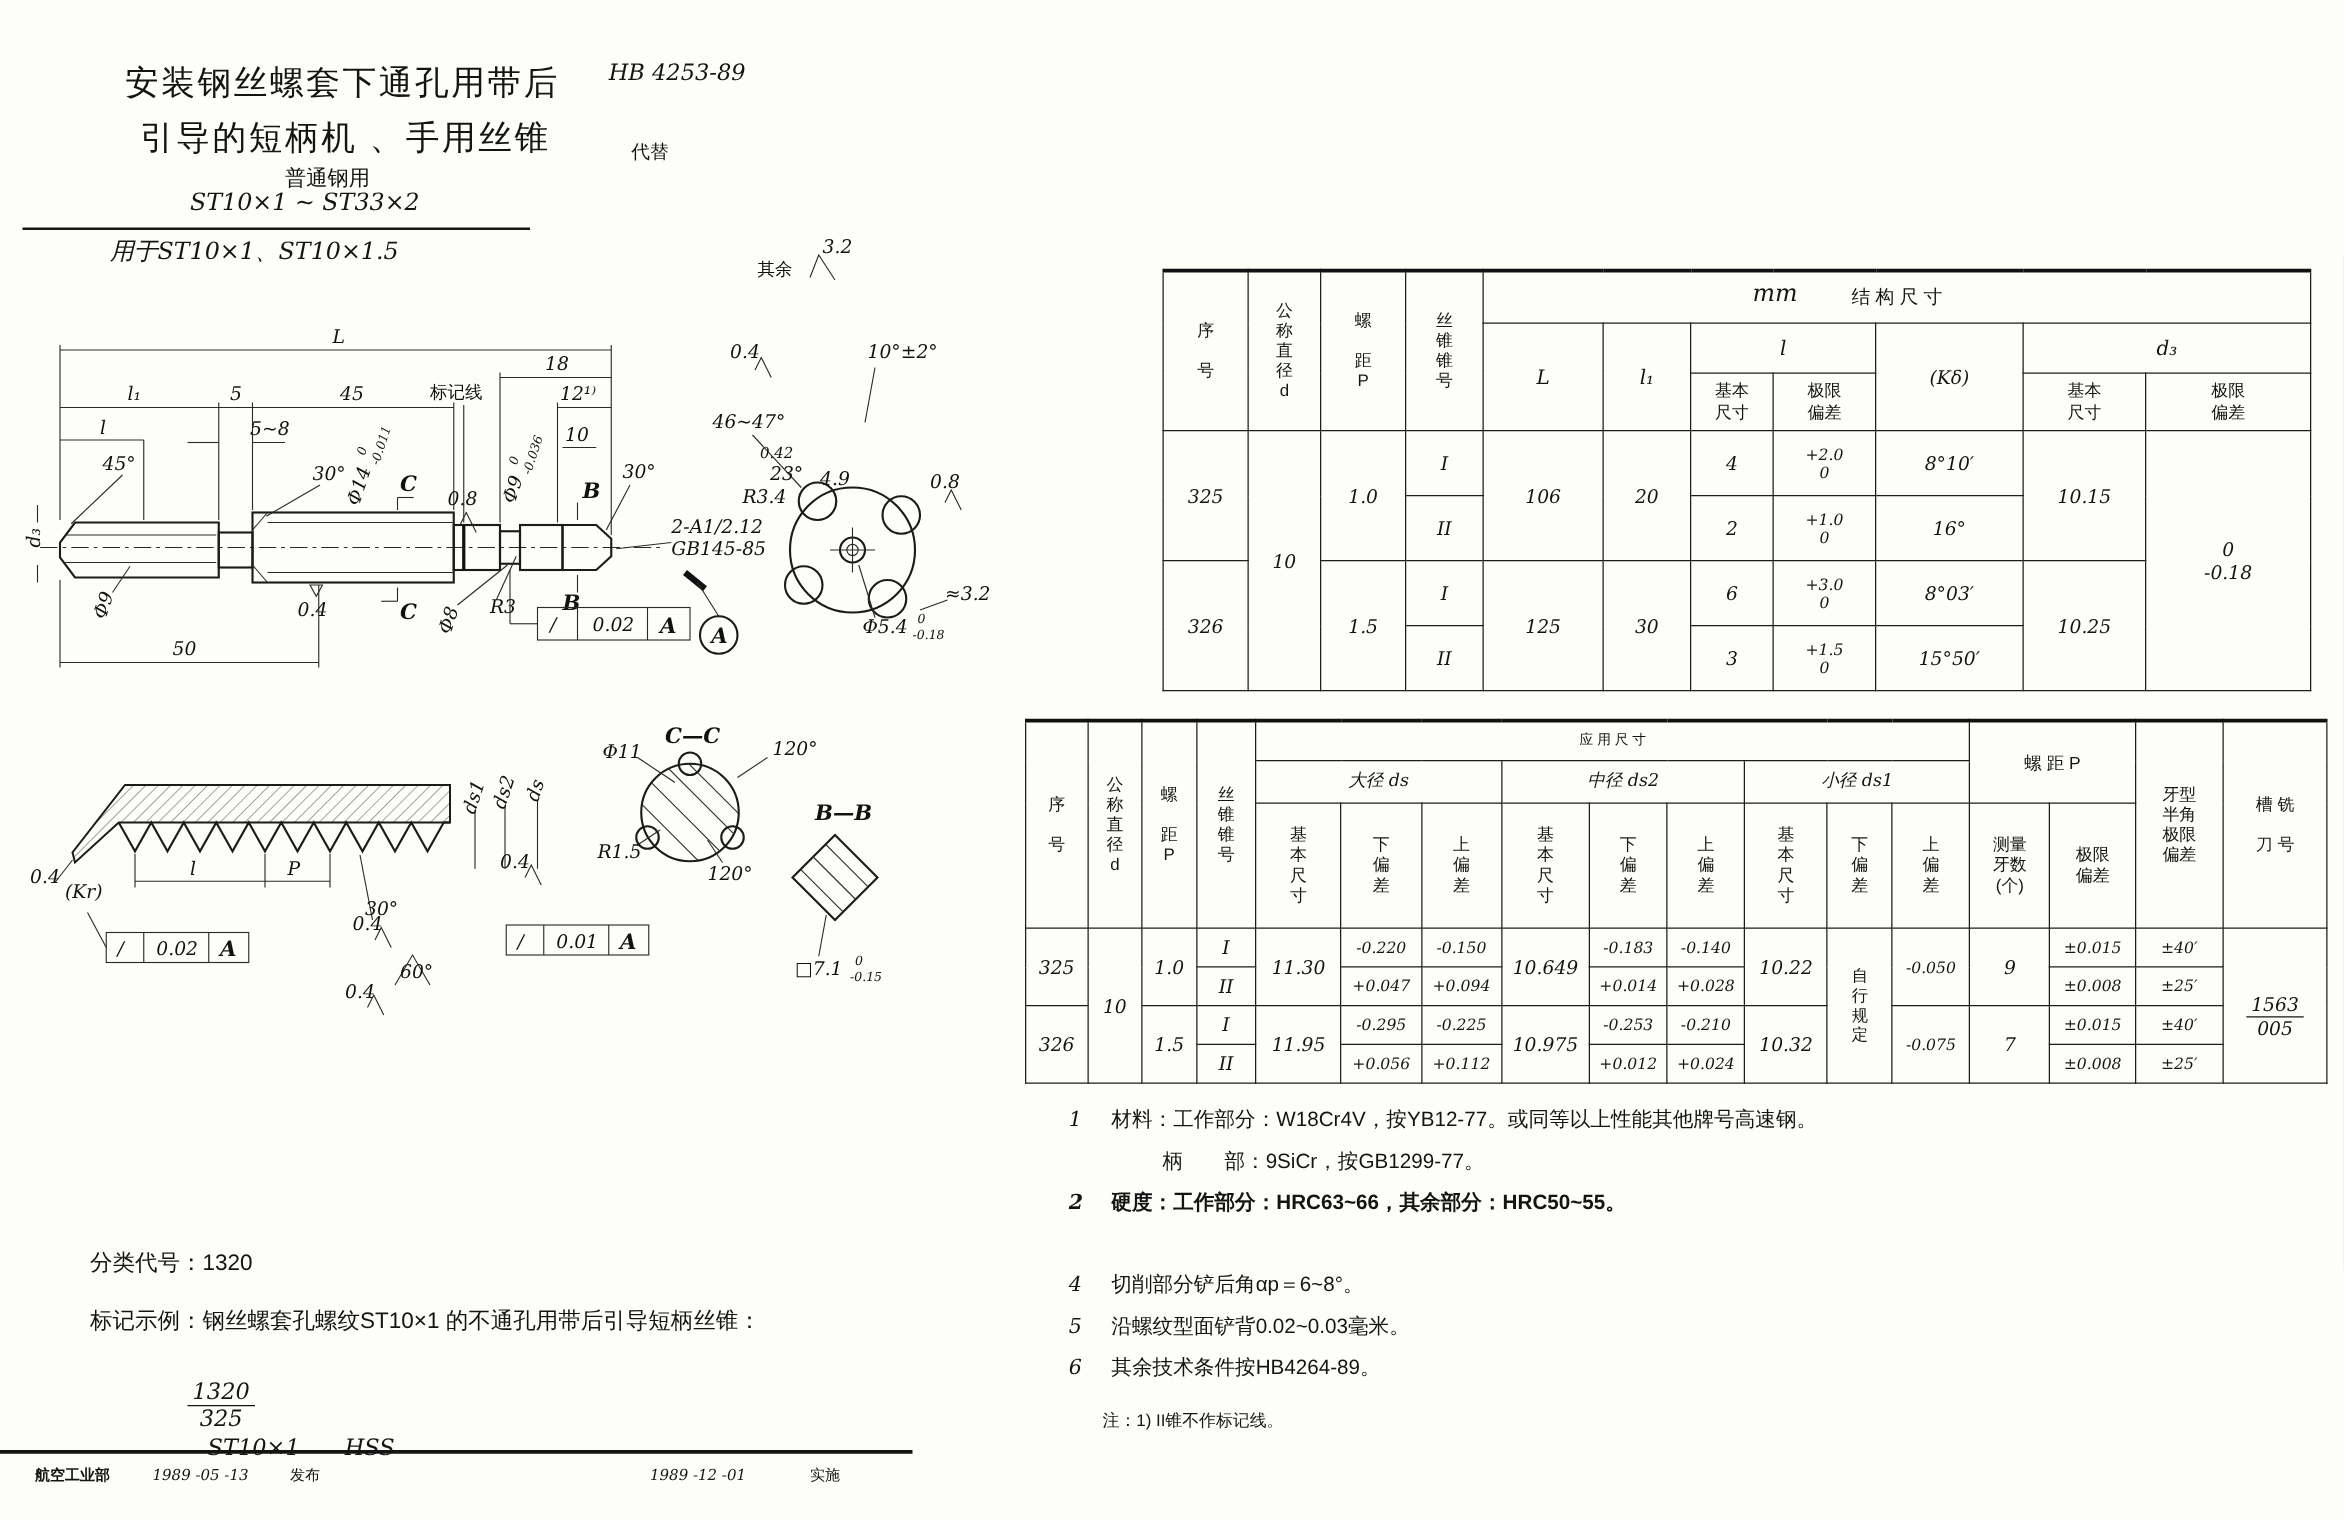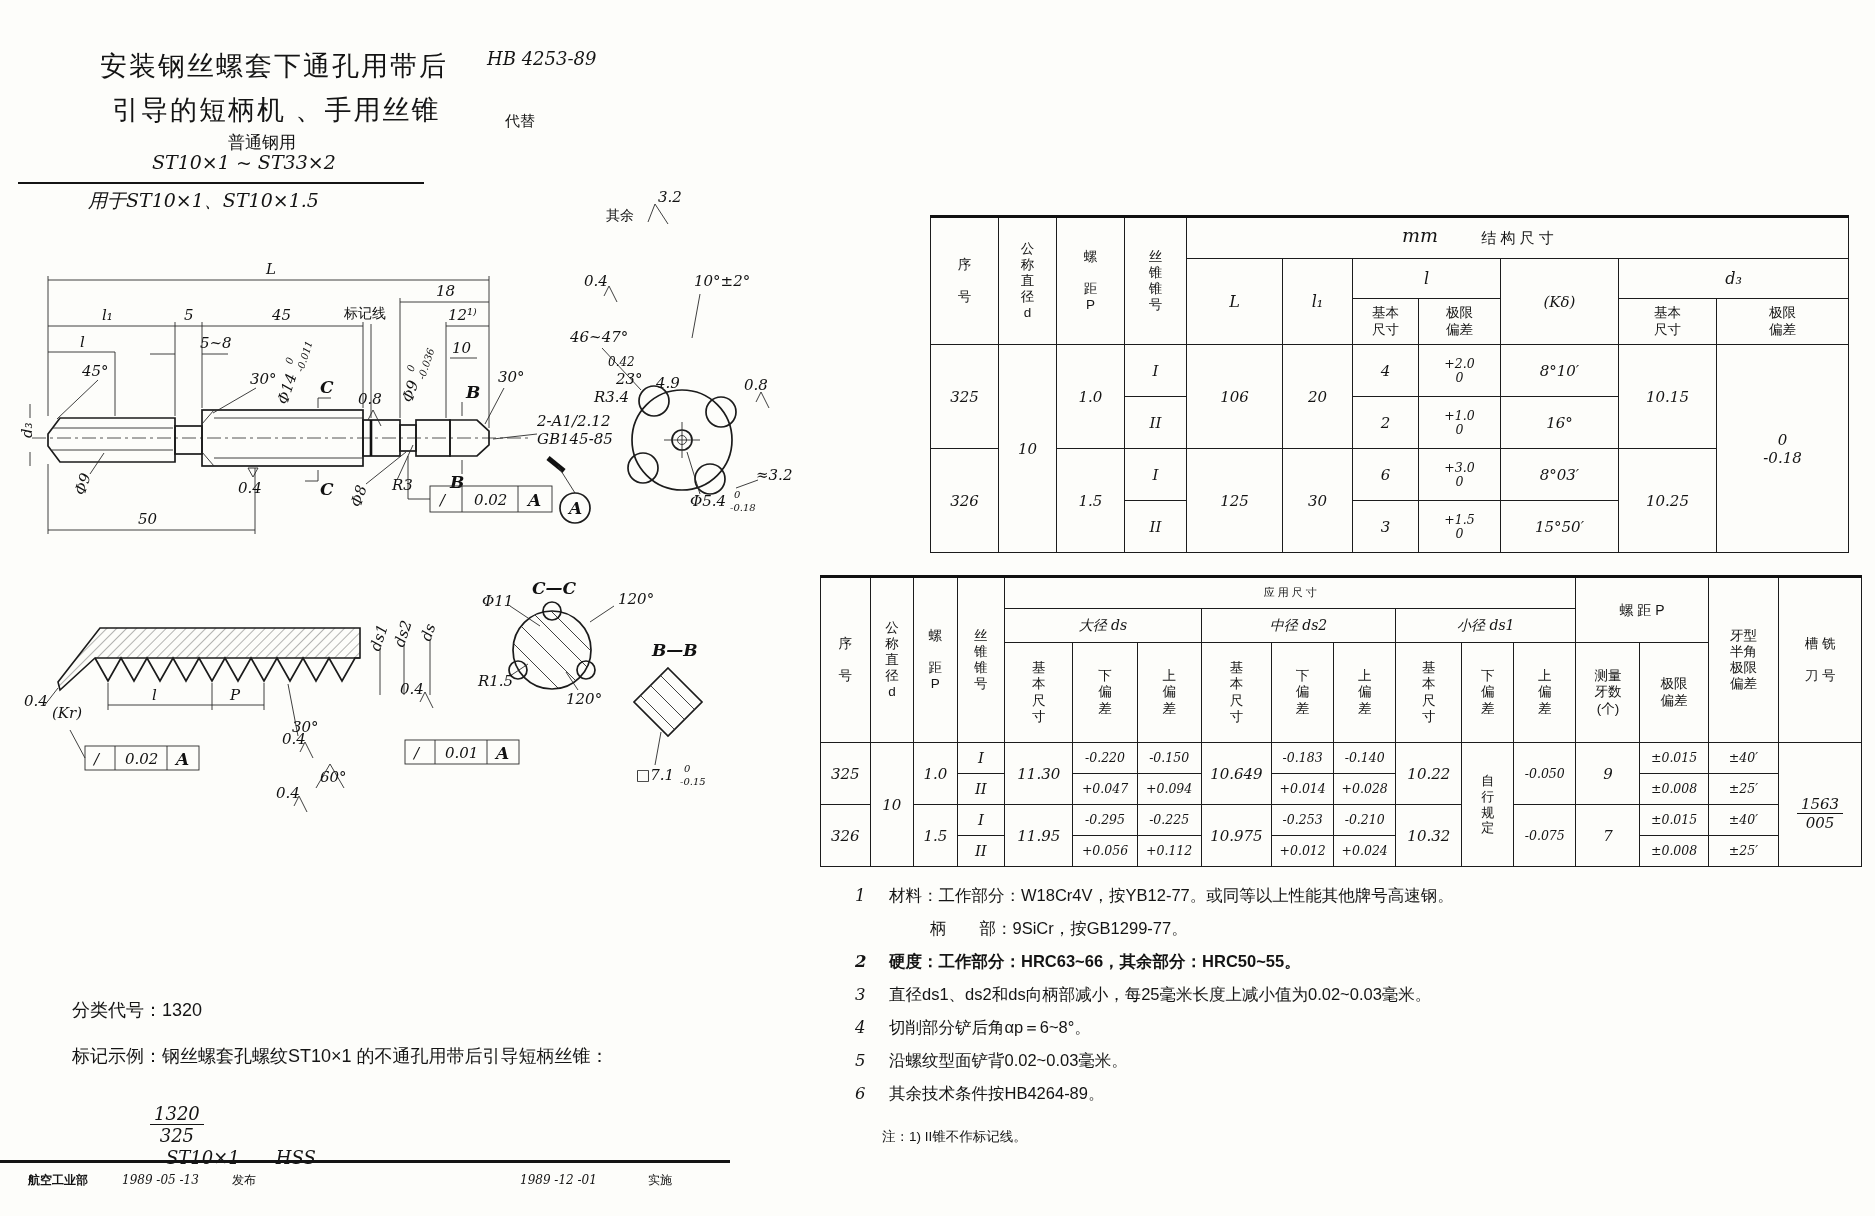--- a/index.html
+++ b/index.html
@@ -541,21 +541,20 @@
       <td class="dev">+0.012</td>
       <td class="dev">+0.024</td>
       <td class="dev">±0.008</td>
       <td class="dev">±25′</td>
     </tr>
   </tbody></table>
 
   <div class="noterow" style="left:855px;top:885px;"><span class="n">1</span><span>材料：工作部分：W18Cr4V，按YB12-77。或同等以上性能其他牌号高速钢。</span></div>
   <div class="noterow" style="left:930px;top:918px;"><span>柄　　部：9SiCr，按GB1299-77。</span></div>
   <div class="noterow" style="left:855px;top:951px;font-weight:bold;"><span class="n">2</span><span>硬度：工作部分：HRC63~66，其余部分：HRC50~55。</span></div>
-  <div class="noterow" style="left:855px;top:984px;"><span class="n">3</span><span>直径ds1、ds2和ds向柄部减小，每25毫米长度上减小值为0.02~0.03毫米。</span></div>
   <div class="noterow" style="left:855px;top:1017px;"><span class="n">4</span><span>切削部分铲后角αp＝6~8°。</span></div>
   <div class="noterow" style="left:855px;top:1050px;"><span class="n">5</span><span>沿螺纹型面铲背0.02~0.03毫米。</span></div>
   <div class="noterow" style="left:855px;top:1083px;"><span class="n">6</span><span>其余技术条件按HB4264-89。</span></div>
   <div class="noterow" style="left:882px;top:1128px;font-size:13.5px;">注：1) II锥不作标记线。</div>
 
   <div class="abs" style="left:72px;top:998px;font-size:18px;">分类代号：1320</div>
   <div class="abs" style="left:72px;top:1044px;font-size:18px;">标记示例：钢丝螺套孔螺纹ST10×1 的不通孔用带后引导短柄丝锥：</div>
   <div class="abs" style="left:150px;top:1082px;font-size:18px;">
     <span class="frac num"><span class="top">1320</span><span class="bot">325</span></span>
     <span class="num" style="margin-left:16px;">ST10×1　　HSS</span>

